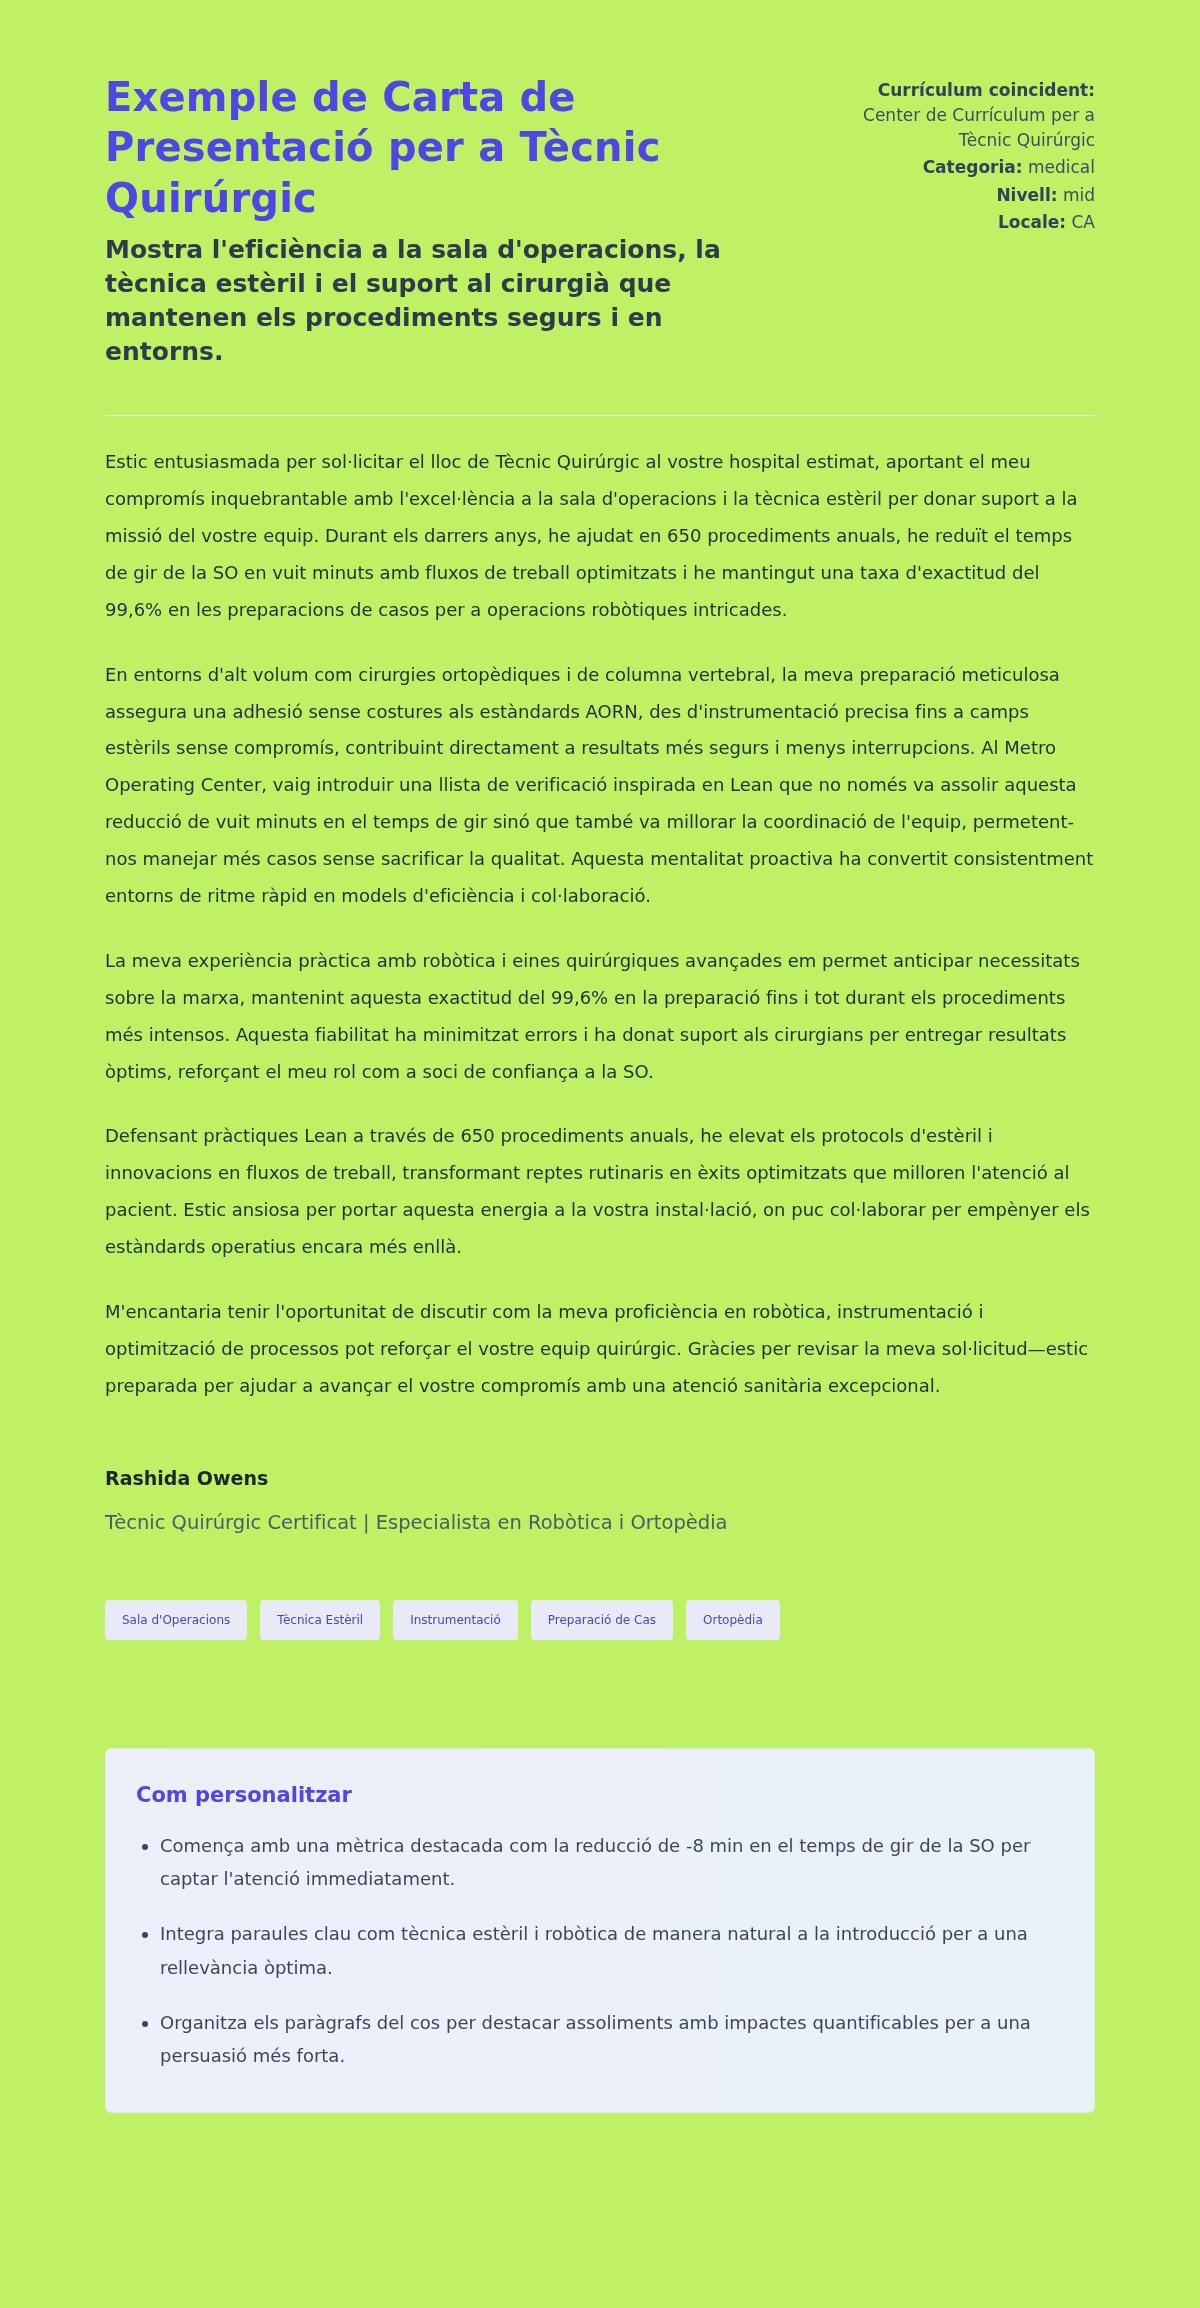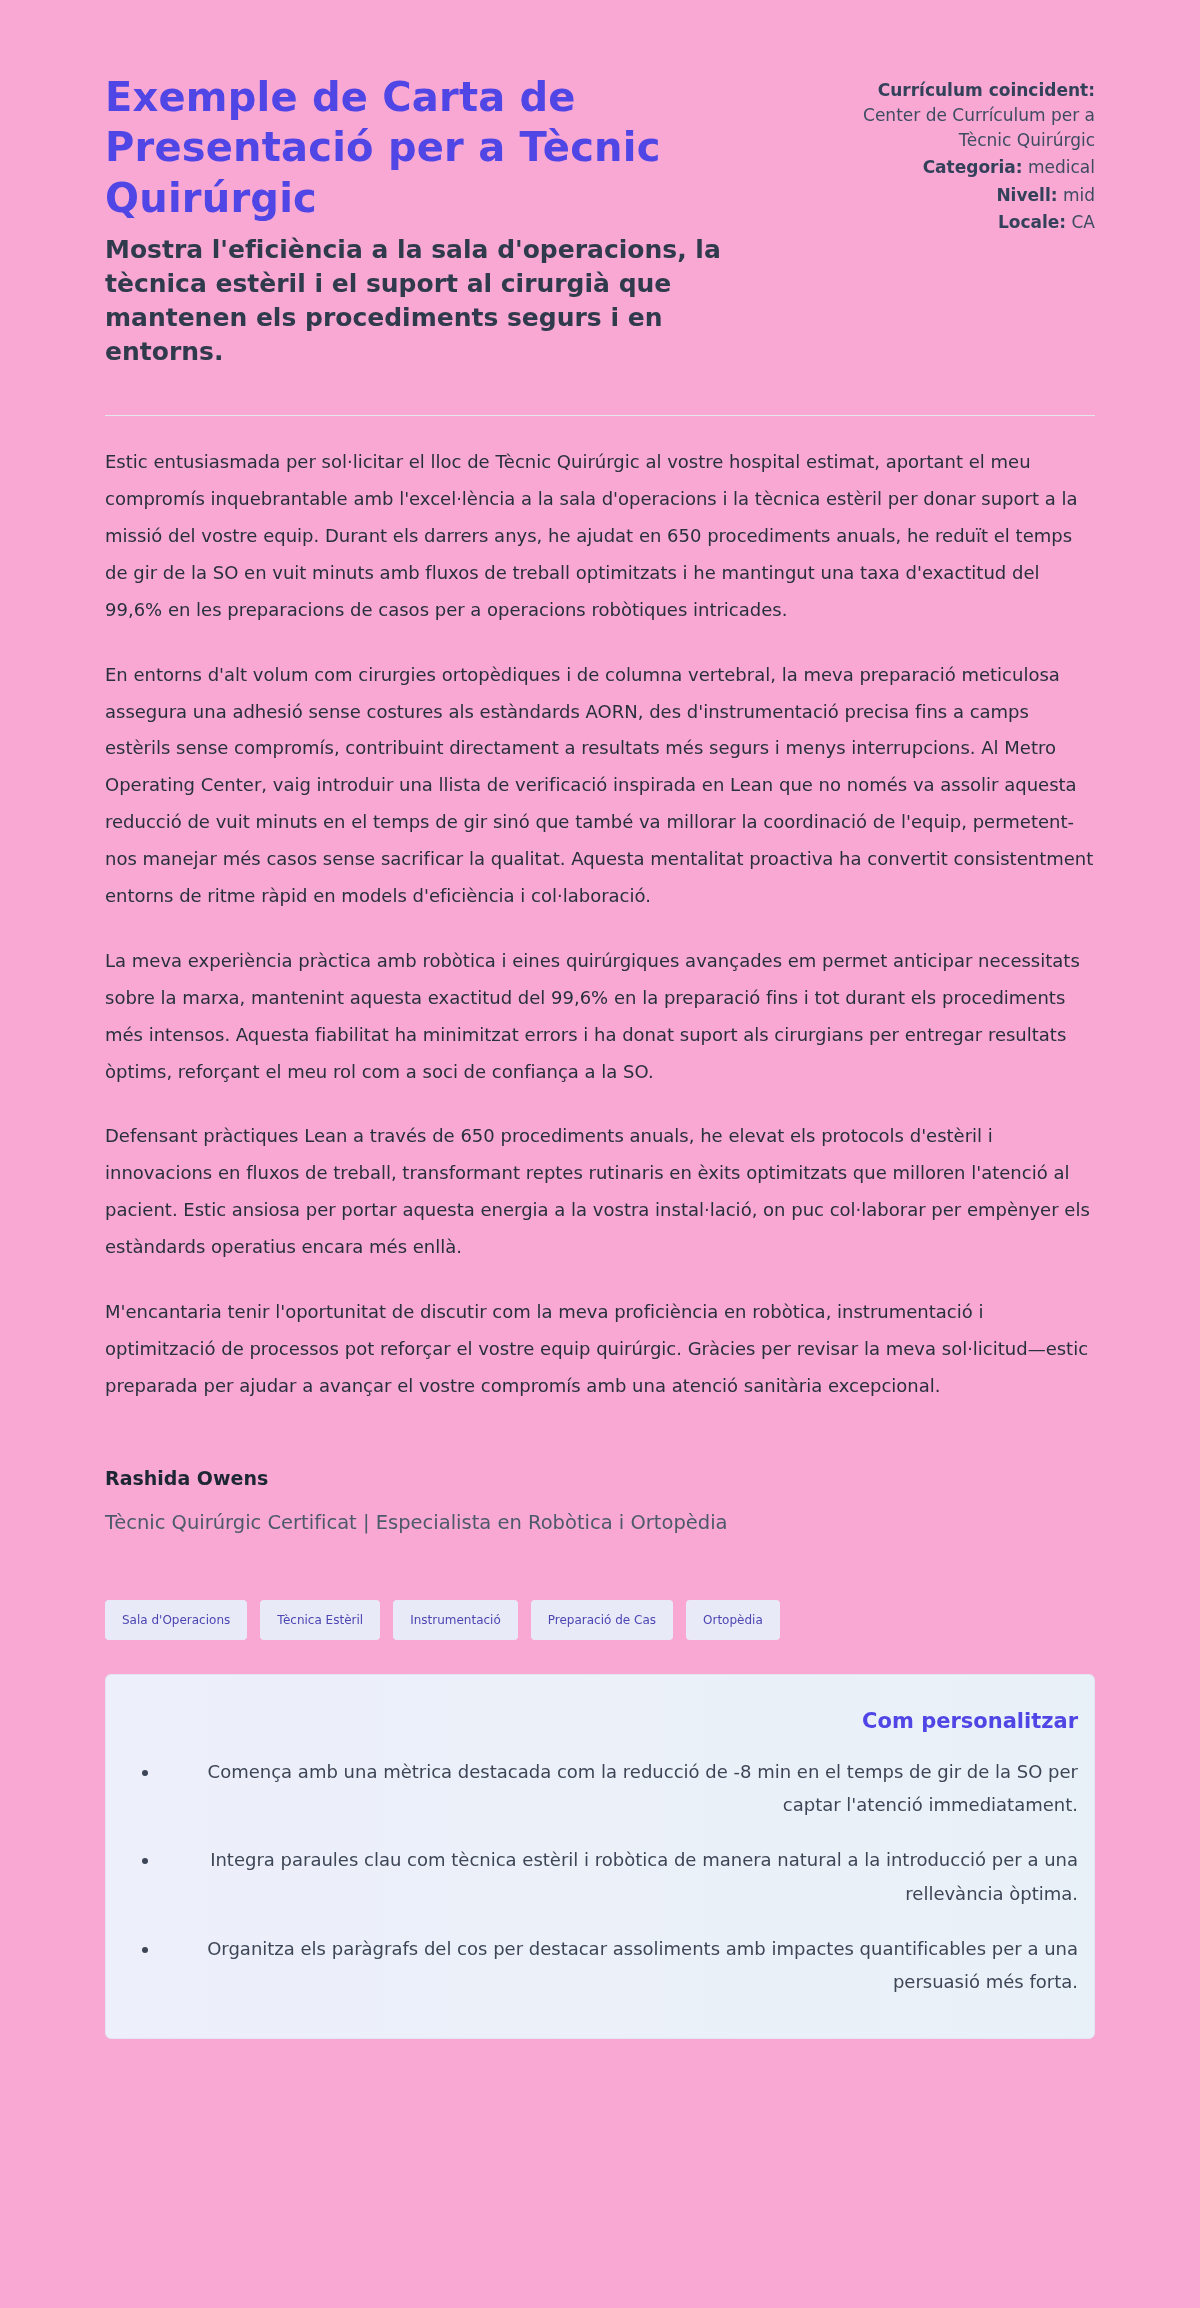--- a/index.html
+++ b/index.html
@@ -5,21 +5,21 @@
   * { margin: 0; padding: 0; box-sizing: border-box; }
   html, body {
     background: #ffffff;
     font-family: "DejaVu Sans", "Liberation Sans", sans-serif;
     color: #28303f;
   }
   .page {
     width: 1200px;
     min-height: 2308px;
     margin: 0 auto;
-    background: #f9a8d4;
+    background: #bef264;
   }
   .container {
     width: 990px;
     margin: 0 auto;
     padding-top: 72px;
     padding-bottom: 70px;
   }
 
   
   .header {
@@ -98,26 +98,25 @@
     color: #4c46b3;
     font-size: 12px;
     line-height: 1;
     padding: 14px 17px;
     border-radius: 4px;
     white-space: nowrap;
   }
 
   
   .tips-box {
-    margin-top: 34px;
+    margin-top: 108px;
     background: linear-gradient(90deg, #edeffa 0%, #e9f1f8 100%);
     border: 1px solid #e1e6f2;
     border-radius: 6px;
     padding: 34px 16px 40px 30px;
-    text-align: right;
   }
   .tips-heading {
     color: #4f46e5;
     font-size: 21px;
     font-weight: 700;
     margin-bottom: 14px;
   }
   .tips-list {
     list-style: disc;
     margin-left: 24px;

